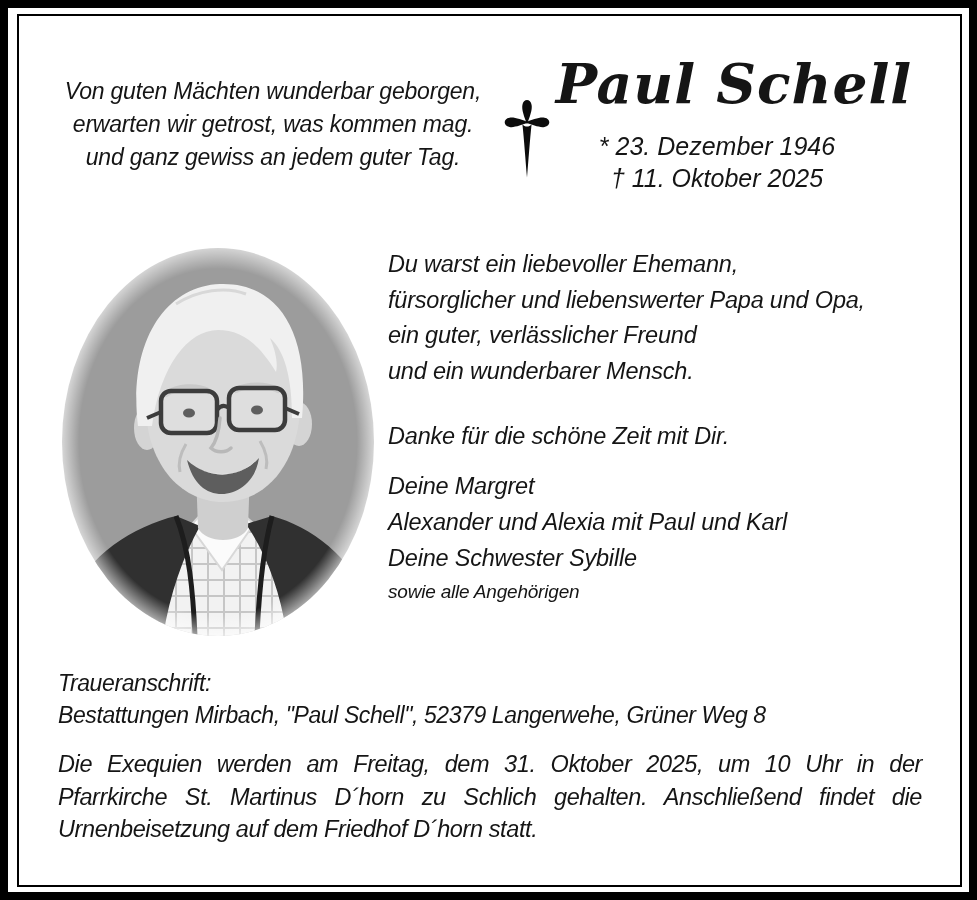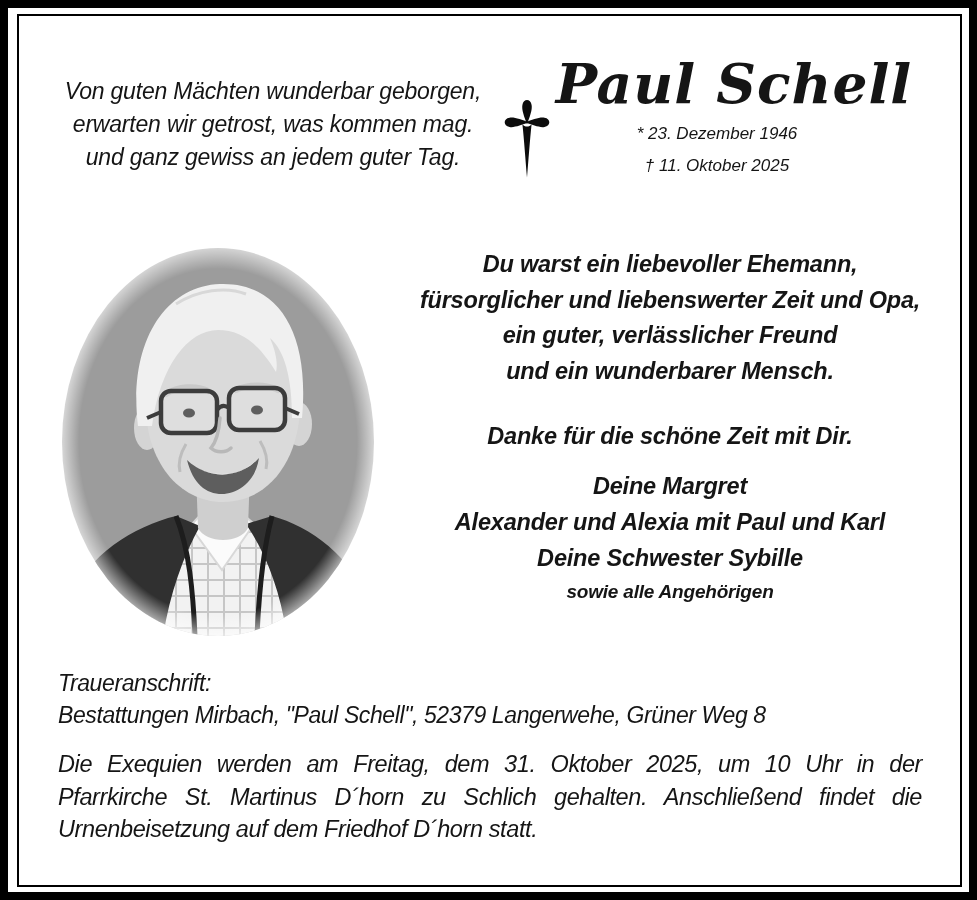--- a/index.html
+++ b/index.html
@@ -23,35 +23,35 @@
   .cross{position:absolute;left:504px;top:92px;width:46px;height:92px;}
   .cross svg{display:block;width:100%;height:100%;}
 
   
   .name-block{position:absolute;left:528px;top:52px;width:412px;text-align:center;}
   .deceased-name{
     font-family:"DejaVu Serif","Liberation Serif",serif;
     font-style:italic;font-size:55px;line-height:64px;font-weight:700;
     letter-spacing:1px;white-space:nowrap;
   }
-  .dates{font-style:italic;font-size:17px;line-height:32px;font-weight:500;padding-right:34px;margin-top:2px;}
+  .dates{font-style:italic;font-size:25px;line-height:32px;font-weight:500;padding-right:34px;margin-top:14px;}
 
   
   .photo-wrap{position:absolute;left:40px;top:220px;width:356px;height:444px;}
   .photo-wrap svg{display:block;filter:blur(0.5px);}
   .vignette{
     position:absolute;inset:0;
     background:radial-gradient(ellipse closest-side at 50% 50%,
       rgba(255,255,255,0) 78%,rgba(255,255,255,0.55) 87%,#ffffff 95%);
   }
 
   
   .tribute{
     position:absolute;left:388px;top:247px;width:564px;
-    text-align:center;font-style:italic;font-weight:700;
+    font-style:italic;font-weight:400;
     font-size:23.5px;line-height:35.5px;letter-spacing:-0.2px;
   }
   .thanks{margin-top:30px;}
   .mourners{margin-top:13px;line-height:36px;}
   .mourners-suffix{font-size:19px;line-height:30px;margin-top:1px;}
 
   
   .address{
     position:absolute;left:58px;top:667px;width:880px;
     font-style:italic;font-size:23px;line-height:32px;letter-spacing:-0.4px;
@@ -146,21 +146,21 @@
 
       <path d="M147 240 C168 260 200 259 219 238 C215 264 196 274 182 274 C166 274 153 264 147 240 Z" fill="#5e5e5e"></path>
       <path d="M151 243 C170 259 198 258 215 241 C208 250 194 254 182 254 C169 254 159 250 151 243 Z" fill="#f5f5f5"></path>
     </g>
   </svg>
   <div class="vignette"></div>
 </div>
 
 <div class="tribute">
   <div>Du warst ein liebevoller Ehemann,</div>
-  <div>fürsorglicher und liebenswerter Zeit und Opa,</div>
+  <div>fürsorglicher und liebenswerter Papa und Opa,</div>
   <div>ein guter, verlässlicher Freund</div>
   <div>und ein wunderbarer Mensch.</div>
   <div class="thanks">Danke für die schöne Zeit mit Dir.</div>
   <div class="mourners">
     <div>Deine Margret</div>
     <div>Alexander und Alexia mit Paul und Karl</div>
     <div>Deine Schwester Sybille</div>
     <div class="mourners-suffix">sowie alle Angehörigen</div>
   </div>
 </div>

